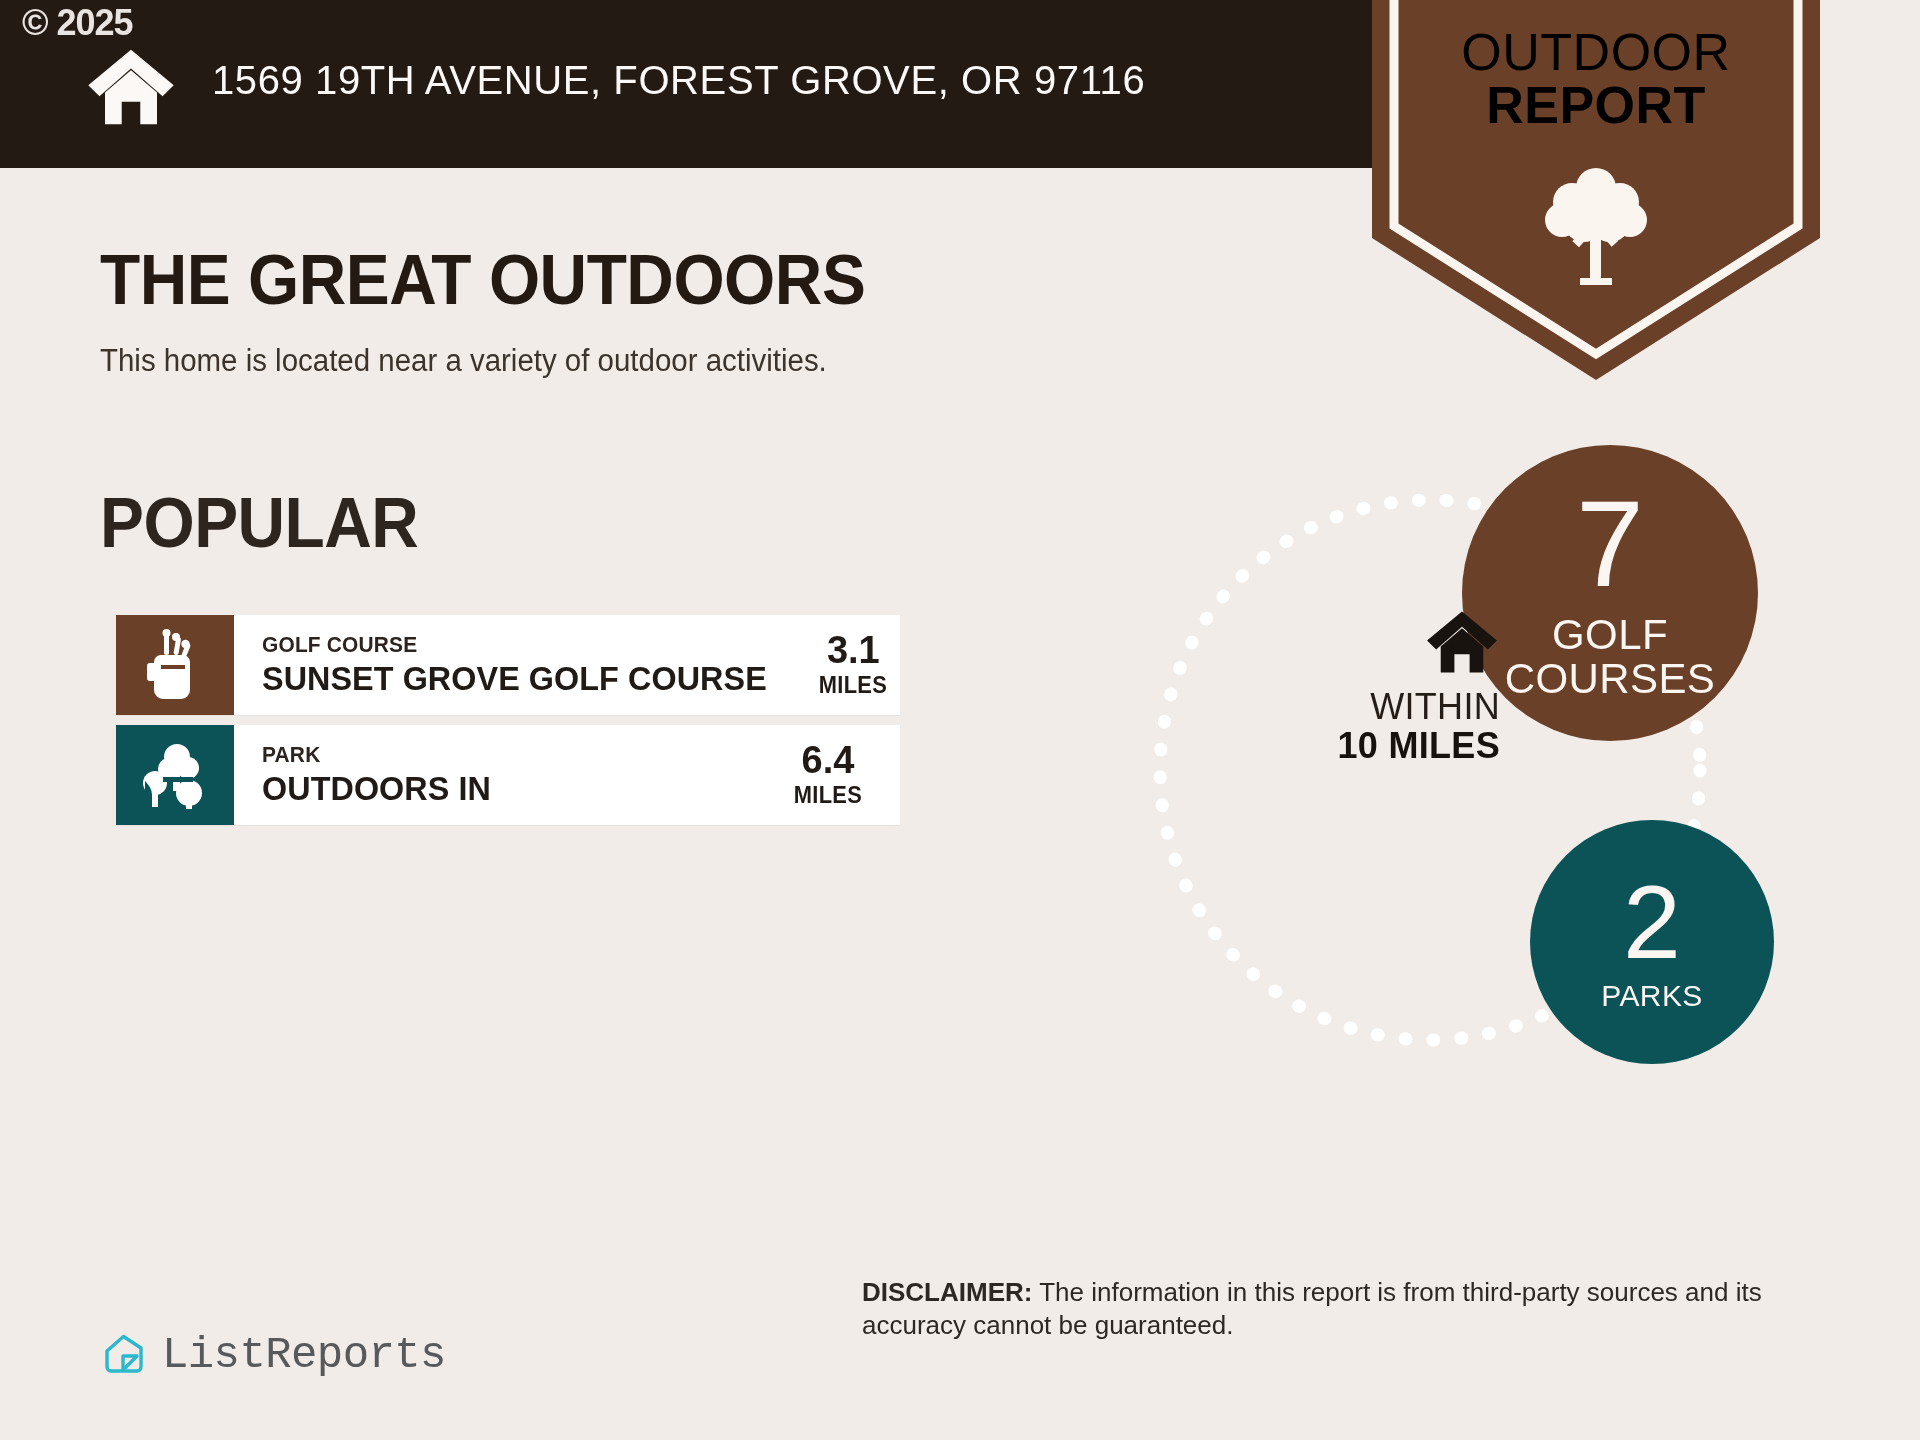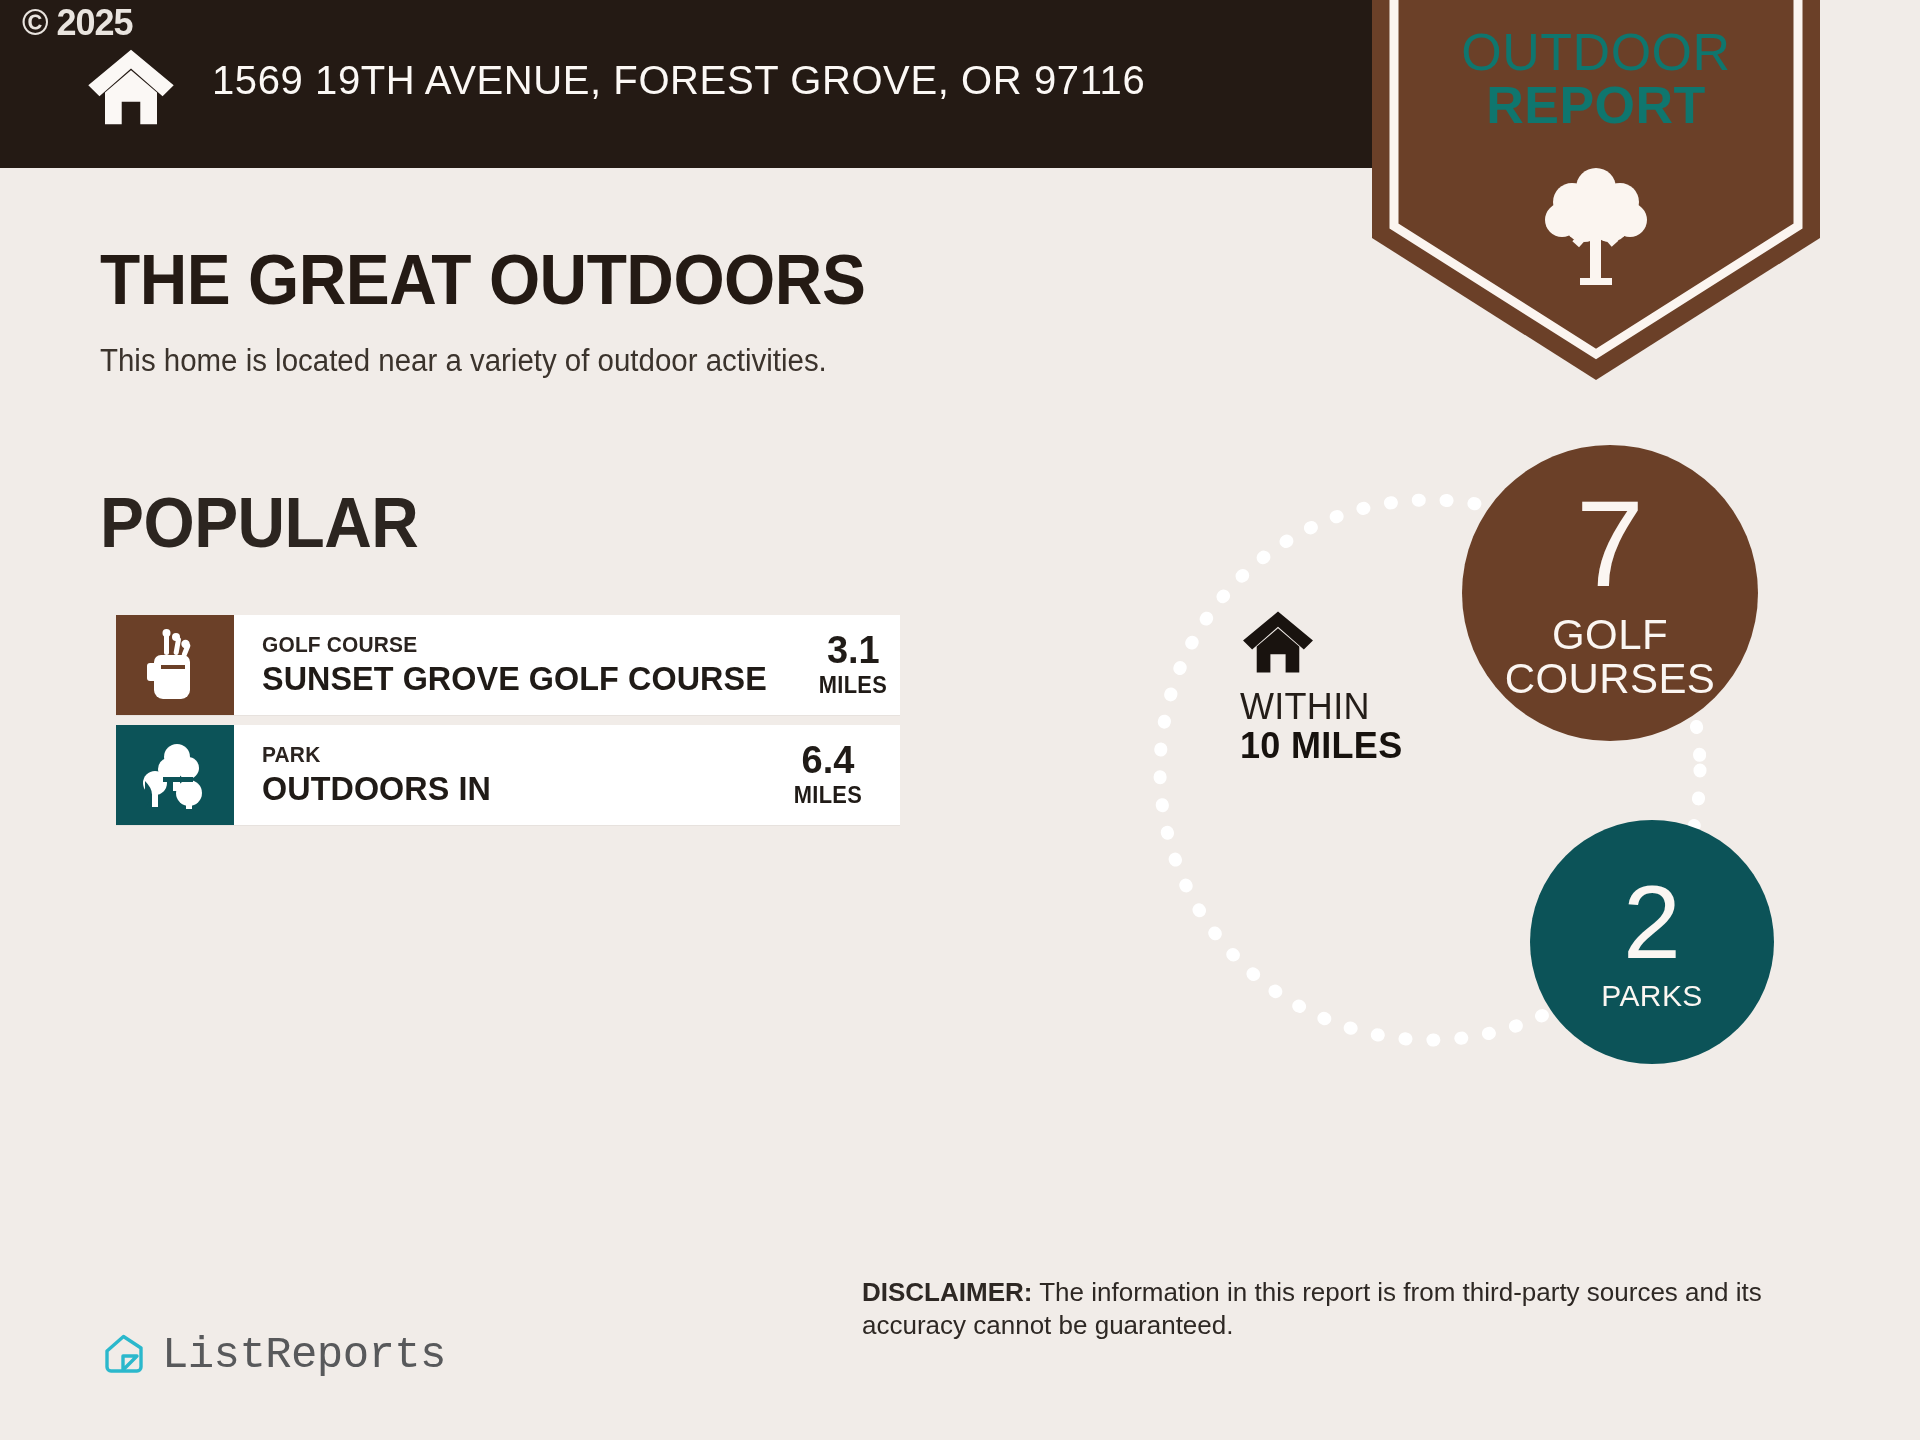--- a/index.html
+++ b/index.html
@@ -31,21 +31,21 @@
     color:#fbf8f5; white-space:nowrap;
   }
 
   
   #badge {
     position:absolute; left:1372px; top:-20px; width:448px; height:410px;
   }
   #badge svg { position:absolute; left:0; top:0; }
   #badge-text {
     position:absolute; left:0; top:46px; width:448px;
-    text-align:center; color:#0f766e; line-height:1.02;
+    text-align:center; color:#000000; line-height:1.02;
   }
   #badge-line1 { font-size:52px; font-weight:400; letter-spacing:0.5px; display:block;}
   #badge-line2 { font-size:52px; font-weight:bold; letter-spacing:0.5px; display:block;}
 
   
   #title {
     position:absolute; left:100px; top:240px;
     font-size:70px; font-weight:bold; color:#241a14;
     letter-spacing:-0.5px;
     transform:scaleX(0.94); transform-origin:left center;
@@ -126,21 +126,21 @@
   }
   .stat-num { font-weight:300; line-height:0.98; }
   #circle-golf .stat-num { font-size:122px; }
   #circle-parks .stat-num { font-size:104px; }
   .stat-label { font-weight:400; line-height:1.05; letter-spacing:0.4px; }
   #circle-golf .stat-label { font-size:42px; margin-top:8px; }
   #circle-parks .stat-label { font-size:30px; margin-top:6px; }
 
   #center-group {
     position:absolute; left:230px; top:190px; width:260px;
-    text-align:left;
+    text-align:right;
   }
   #center-house { width:76px; height:64px; }
   #center-within {
     font-size:36px; font-weight:400; color:#241d18;
     letter-spacing:0.3px; margin-top:10px; line-height:1.08;
   }
   #center-miles {
     font-size:36px; font-weight:bold; color:#17120e;
     letter-spacing:0.3px; line-height:1.08;
   }

